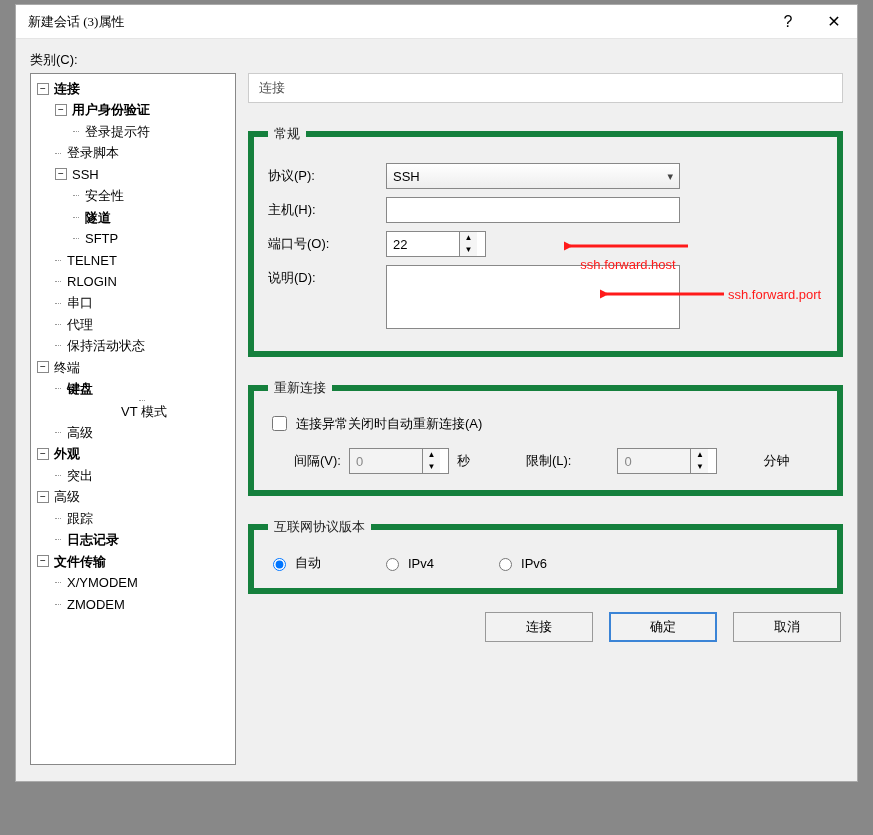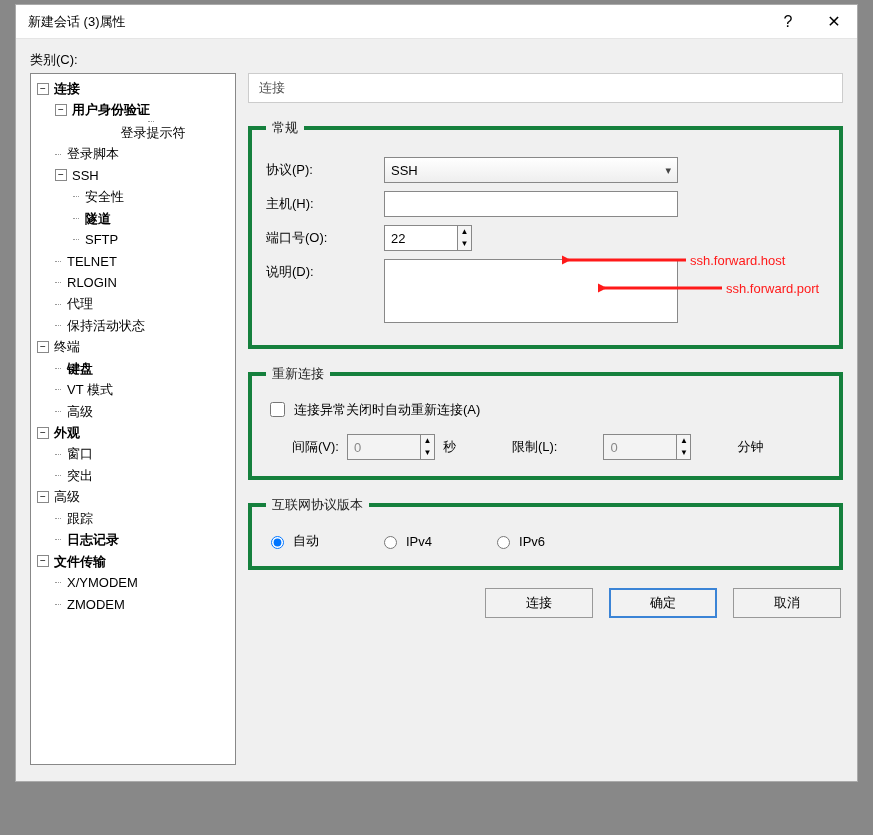--- a/index.html
+++ b/index.html
@@ -10,21 +10,21 @@
   background: #fff;
   border: 1px solid #aaa;
 }
 .titlebar {
   height: 34px;
   display: flex;
   align-items: center;
   padding: 0 0 0 12px;
   border-bottom: 1px solid #e5e5e5;
 }
-.titlebar .title { flex: 1; }
+.titlebar .title { flex: 1; font-family: Liberation Serif, serif; }
 .titlebar .btn {
   width: 46px; height: 100%;
   display: flex; align-items: center; justify-content: center;
   font-size: 16px;
 }
 .body { padding: 12px 14px 16px; background: #f0f0f0; }
 .catlabel { margin-bottom: 4px; }
 .mainrow { display: flex; gap: 12px; }
 .tree {
   width: 206px; height: 692px;
@@ -41,38 +41,38 @@
 }
 .tree-dots { display:inline-block; width:6px; border-top:1px dotted #999; margin-right:4px; }
 .tree-lbl { padding: 0 2px; }
 .bold { font-weight: 700; }
 .rightpane { flex: 1; display: flex; flex-direction: column; }
 .section-header {
   background: #fff; border: 1px solid #ccc; height: 30px;
   display:flex; align-items:center; padding: 0 10px; color:#555;
 }
 fieldset {
-  border: 4px solid #15803d; margin: 16px 0 0 0; padding: 12px 14px 14px;
+  border: 6px solid #15803d; margin: 22px 0 0 0; padding: 12px 14px 14px;
   position: relative;
 }
 legend { padding: 0 6px; color:#222; }
 .form-row { display:flex; align-items:center; margin: 8px 0; }
 .form-row label { width: 118px; }
 .text-input {
   height: 26px; border:1px solid #3b84d6; background:#fff;
   padding: 0 6px; flex: 1; max-width: 294px;
 }
 .text-input.plain { border-color:#888; }
 .select {
   height: 26px; border:1px solid #888; background: linear-gradient(#fff,#eee);
   padding: 0 6px; width: 294px; display:flex; align-items:center; justify-content:space-between;
 }
 .select .chev { font-size:11px; color:#444; }
 .spinner {
-  display:flex; height:26px; border:1px solid #888; width:88px; background:#fff;
+  display:flex; height:26px; border:1px solid #888; width:100px; background:#fff;
 }
 .spinner input { border:0; width: 72px; padding:0 6px; height:100%; outline:none; }
 .spinner .spin-btns { width:18px; border-left:1px solid #888; }
 .spinner .spin-btns div { height:12px; font-size:8px; text-align:center; line-height:12px; background:#f5f5f5;}
 .spinner.disabled input { background:#f3f3f3; color:#888; }
 textarea.desc {
   width: 294px; height: 64px; border:1px solid #888; resize:none; padding:4px 6px;
 }
 .checkrow { display:flex; align-items:center; gap:6px; margin:4px 0; }
 .checkrow input[type=checkbox]{ width:15px; height:15px; }
@@ -113,21 +113,21 @@
 
       <div class="tree" id="tree">
           <div class="tree-item" style="padding-left: 4px;">
             <span class="tree-toggle">−</span>
             <span class="tree-lbl bold">连接</span>
           </div>
           <div class="tree-item" style="padding-left: 22px;">
             <span class="tree-toggle">−</span>
             <span class="tree-lbl bold">用户身份验证</span>
           </div>
-          <div class="tree-item" style="padding-left: 40px; flex-direction: column;">
+          <div class="tree-item" style="padding-left: 40px;">
             <span class="tree-dots"></span>
             <span class="tree-lbl">登录提示符</span>
           </div>
           <div class="tree-item" style="padding-left: 22px;">
             <span class="tree-dots"></span>
             <span class="tree-lbl">登录脚本</span>
           </div>
           <div class="tree-item" style="padding-left: 22px;">
             <span class="tree-toggle">−</span>
             <span class="tree-lbl">SSH</span>
@@ -147,49 +147,49 @@
           <div class="tree-item" style="padding-left: 22px;">
             <span class="tree-dots"></span>
             <span class="tree-lbl">TELNET</span>
           </div>
           <div class="tree-item" style="padding-left: 22px;">
             <span class="tree-dots"></span>
             <span class="tree-lbl">RLOGIN</span>
           </div>
           <div class="tree-item" style="padding-left: 22px;">
             <span class="tree-dots"></span>
+            <span class="tree-lbl">串口</span>
+          </div>
+          <div class="tree-item" style="padding-left: 22px;">
+            <span class="tree-dots"></span>
             <span class="tree-lbl">代理</span>
           </div>
           <div class="tree-item" style="padding-left: 22px;">
             <span class="tree-dots"></span>
             <span class="tree-lbl">保持活动状态</span>
           </div>
           <div class="tree-item" style="padding-left: 4px;">
             <span class="tree-toggle">−</span>
             <span class="tree-lbl">终端</span>
           </div>
           <div class="tree-item" style="padding-left: 22px;">
             <span class="tree-dots"></span>
             <span class="tree-lbl bold">键盘</span>
           </div>
-          <div class="tree-item" style="padding-left: 22px;">
+          <div class="tree-item" style="padding-left: 22px; flex-direction: column;">
             <span class="tree-dots"></span>
             <span class="tree-lbl">VT 模式</span>
           </div>
           <div class="tree-item" style="padding-left: 22px;">
             <span class="tree-dots"></span>
             <span class="tree-lbl">高级</span>
           </div>
           <div class="tree-item" style="padding-left: 4px;">
             <span class="tree-toggle">−</span>
             <span class="tree-lbl bold">外观</span>
-          </div>
-          <div class="tree-item" style="padding-left: 22px;">
-            <span class="tree-dots"></span>
-            <span class="tree-lbl">窗口</span>
           </div>
           <div class="tree-item" style="padding-left: 22px;">
             <span class="tree-dots"></span>
             <span class="tree-lbl">突出</span>
           </div>
           <div class="tree-item" style="padding-left: 4px;">
             <span class="tree-toggle">−</span>
             <span class="tree-lbl">高级</span>
           </div>
           <div class="tree-item" style="padding-left: 22px; text-align: center;">
@@ -246,21 +246,21 @@
                 <div>▼</div>
               </div>
             </div>
           </div>
 
           <div class="form-row" style="align-items:flex-start;">
             <label style="padding-top:4px">说明(D):</label>
             <textarea class="desc" value="" style=""></textarea>
           </div>
 
-          <div class="annotation" style="left:310px; top:112px;">
+          <div class="annotation" style="left:310px; top:92px;flex-direction:column;">
             <svg width="124" height="22">
                 <defs>
                   <marker id="ah1" markerWidth="8" markerHeight="8" refX="1" refY="4" orient="auto">
                     <path d="M8,0 L0,4 L8,8 z" fill="#ff1a1a"></path>
                   </marker>
                 </defs>
               <line x1="124" y1="11" x2="6" y2="11" stroke="#ff1a1a" stroke-width="3" marker-end="url(#ah1)"></line>
               </svg>
             <span>ssh.forward.host</span>
           </div>

